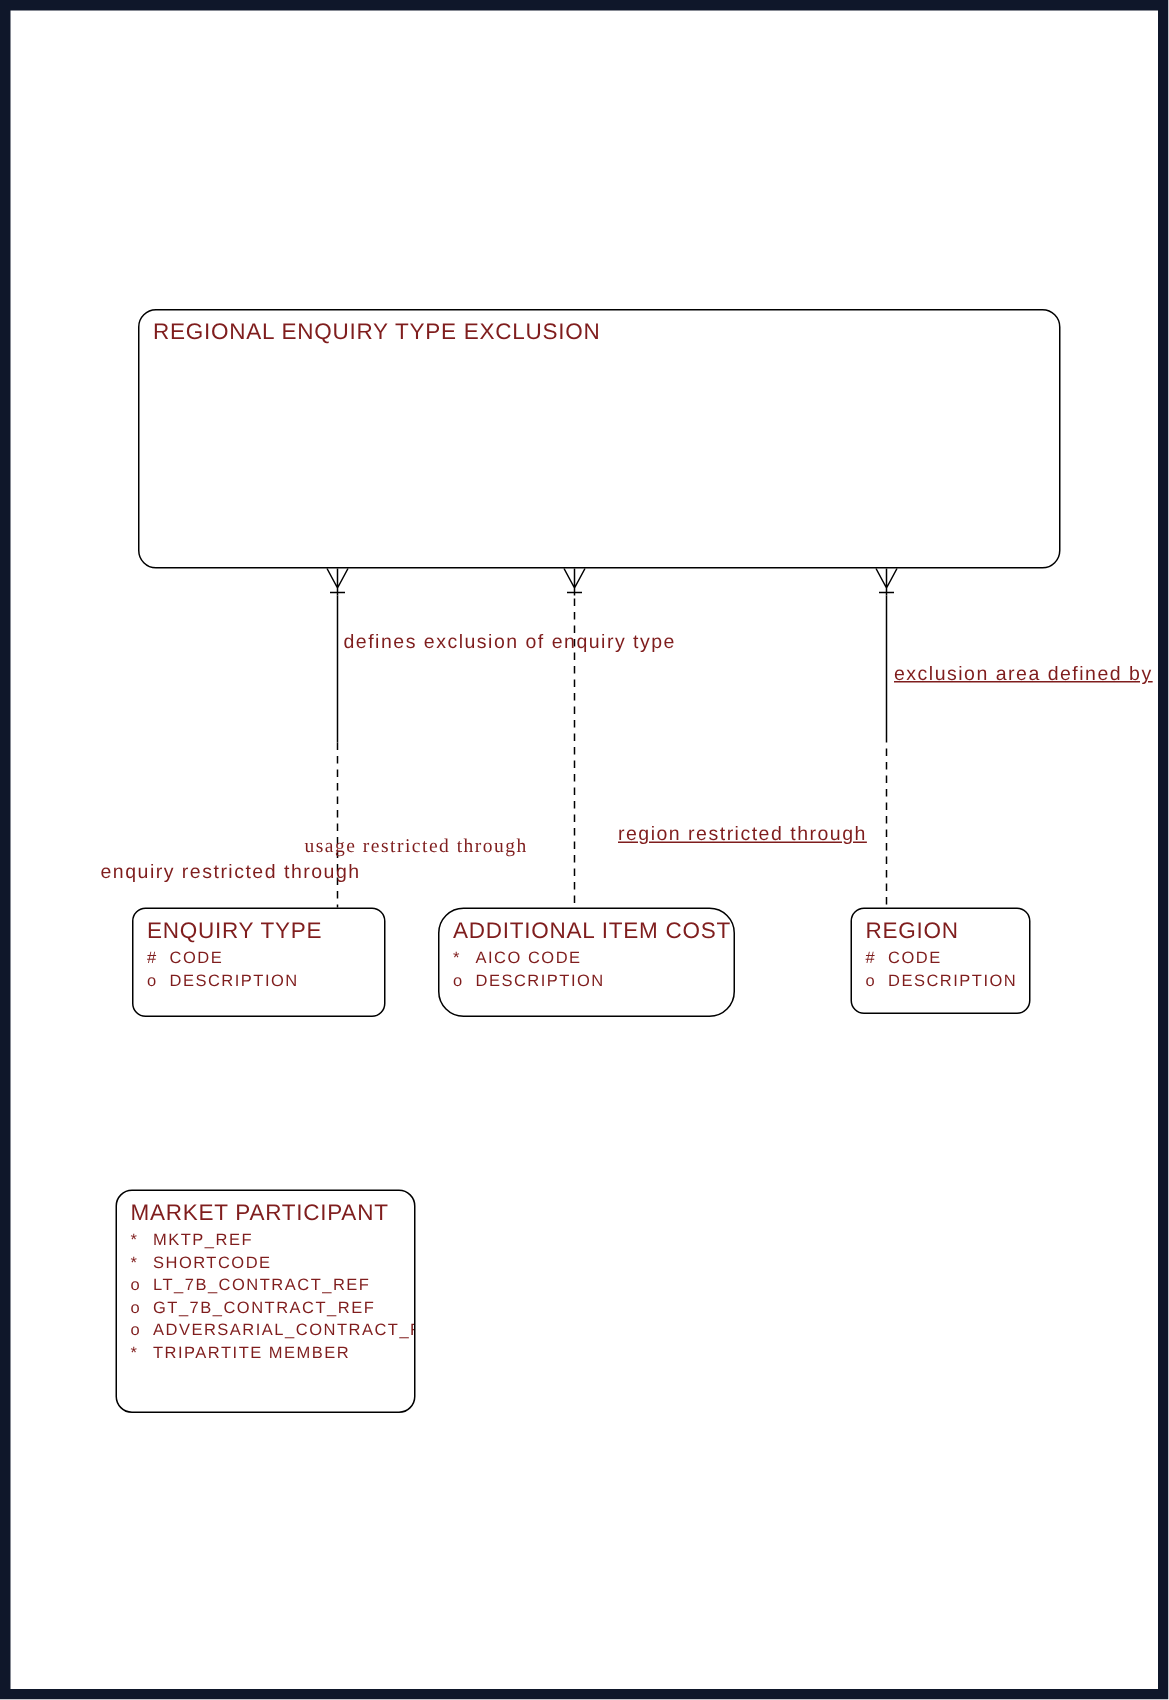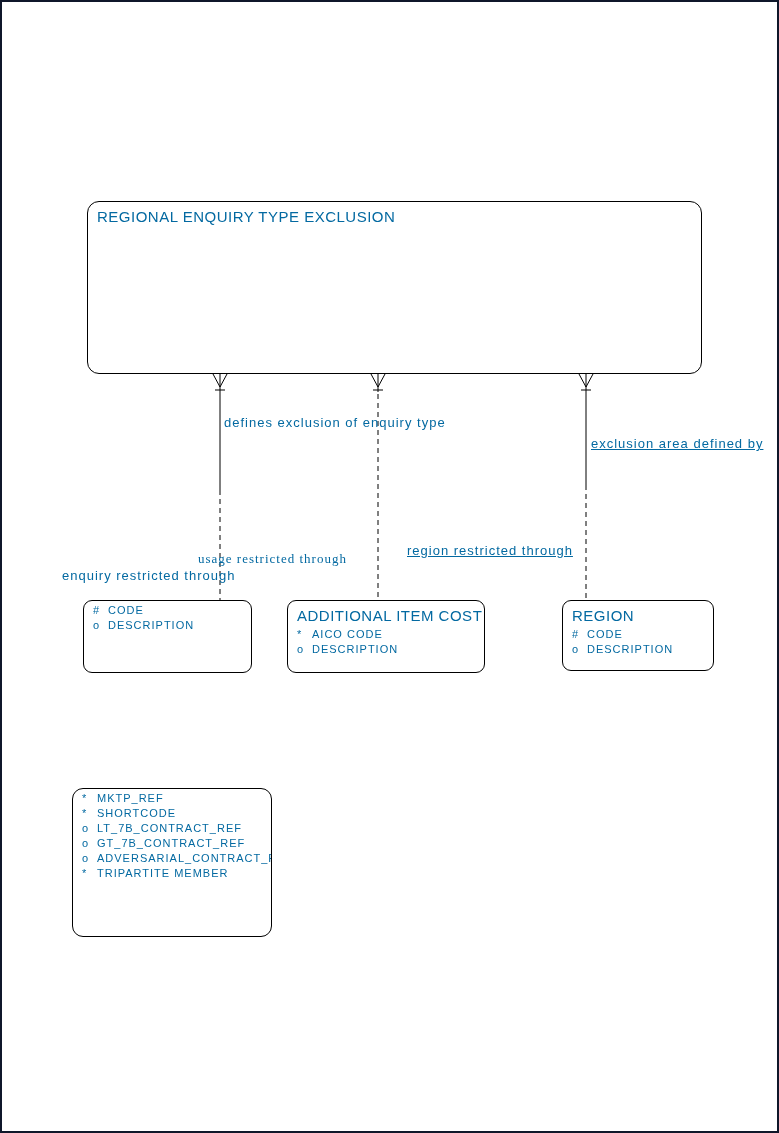--- a/index.html
+++ b/index.html
@@ -1,24 +1,24 @@
 <!DOCTYPE html>
 <html><head>
 <meta charset="utf-8">
 <style>
   html, body { margin: 0; padding: 0; background: #fff; }
   .canvas {
     position: relative;
     width: 779px;
     height: 1133px;
     box-sizing: border-box;
-    border: 2px solid #0f172a;
+    border: 7px solid #0f172a;
     background: #fff;
     font-family: "Liberation Sans", sans-serif;
-    color: #0369a1;
+    color: #7f1d1d;
     overflow: hidden;
   }
   svg.lines {
     position: absolute;
     left: 0; top: 0;
     width: 779px; height: 1133px;
   }
   .ebox {
     position: absolute;
     box-sizing: border-box;
@@ -74,61 +74,63 @@
       <line x1="584" y1="390" x2="584" y2="483"></line>
       <line x1="584" y1="483" x2="584" y2="598" stroke-dasharray="5,4"></line>
     </g>
   </svg>
 
   <div class="ebox" style="left:85px; top:199px; width:615px; height:173px; border-radius:12px;">
     <div class="title">REGIONAL ENQUIRY TYPE EXCLUSION</div>
   </div>
 
   <div class="ebox" style="left:81px; top:598px; width:169px; height:73px;">
+    <div class="title">ENQUIRY TYPE</div>
     <div class="attrs">
       <div class="attr">
         <span class="pfx">#</span>
         <span>CODE</span>
       </div>
       <div class="attr">
         <span class="pfx">o</span>
         <span>DESCRIPTION</span>
       </div>
     </div>
   </div>
 
-  <div class="ebox" style="left:285px; top:598px; width:198px; height:73px;">
+  <div class="ebox" style="left:285px; top:598px; width:198px; height:73px;border-radius:17px;">
     <div class="title">ADDITIONAL ITEM COST</div>
     <div class="attrs">
       <div class="attr">
         <span class="pfx">*</span>
         <span>AICO CODE</span>
       </div>
       <div class="attr">
         <span class="pfx">o</span>
         <span>DESCRIPTION</span>
       </div>
     </div>
   </div>
 
-  <div class="ebox" style="left:560px; top:598px; width:152px; height:71px;">
+  <div class="ebox" style="left:560px; top:598px; width:120px; height:71px;">
     <div class="title">REGION</div>
     <div class="attrs">
       <div class="attr">
         <span class="pfx">#</span>
         <span>CODE</span>
       </div>
       <div class="attr">
         <span class="pfx">o</span>
         <span>DESCRIPTION</span>
       </div>
     </div>
   </div>
 
   <div class="ebox" style="left:70px; top:786px; width:200px; height:149px; border-radius:11px;">
+    <div class="title">MARKET PARTICIPANT</div>
     <div class="attrs">
       <div class="attr">
         <span class="pfx">*</span>
         <span>MKTP_REF</span>
       </div>
       <div class="attr">
         <span class="pfx">*</span>
         <span>SHORTCODE</span>
       </div>
       <div class="attr">

